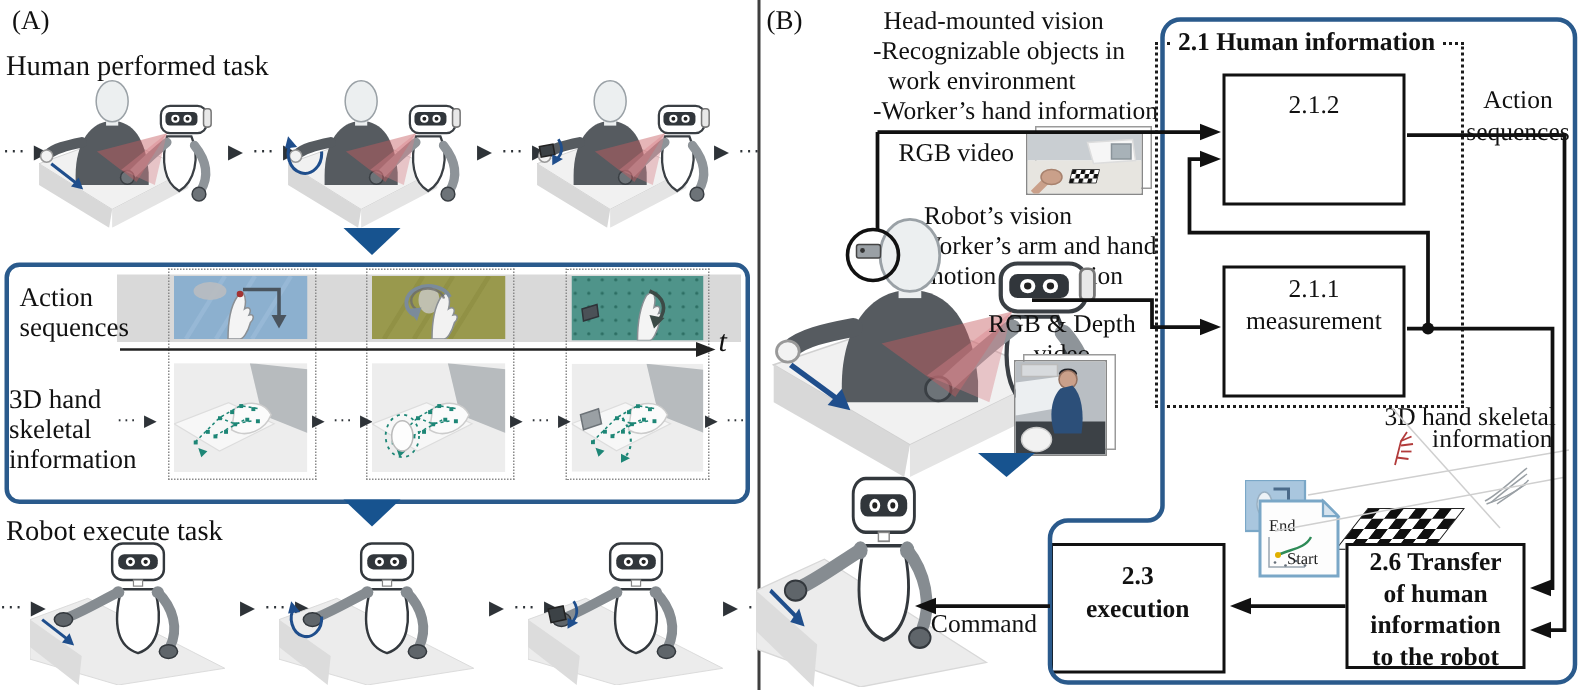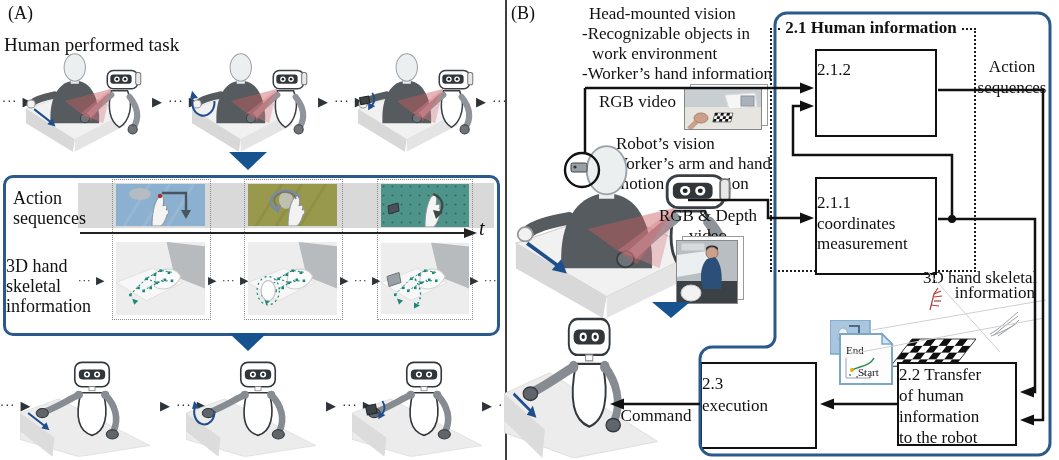--- a/index.html
+++ b/index.html
@@ -7,22 +7,22 @@
        font-family:"Liberation Serif",serif;color:#111;}
   .abs{position:absolute;}
   .tag{font-size:18px;}
   .title{font-size:19px;}
   .lbl{font-size:17px;line-height:20px;white-space:nowrap;}
   .lbl2{font-size:18px;line-height:20px;white-space:nowrap;}
   .sep{font-family:"DejaVu Sans",sans-serif;font-size:13px;color:#2e3338;white-space:nowrap;letter-spacing:1px;}
   .sep.small{font-size:11px;}
   .bluebox{border:3px solid #2a5a8c;border-radius:10px;background:transparent;}
   .dottedcol{border:1.6px dotted #8a8a8a;}
-  .solidbox{border:2.5px solid #111;background:#fff;font-size:17px;}
-  .solidbox.bold{font-weight:normal;}
+  .solidbox{border:2.5px solid #111;background:#fff;text-align:center;font-size:17px;}
+  .solidbox.bold{font-weight:bold;}
   .dotted21{border:2px dotted #1c1c1c;}
   .ctr{text-align:center;}
   .rt{text-align:right;}
   .photoback{background:#fff;border:1px solid #9a9a9a;}
   svg{display:block;}
   .head21{font-weight:bold;font-size:17px;}
   .head21 span{background:#fff;padding:0 3px;}
 </style>
 </head>
 <body>
@@ -194,20 +194,21 @@
   </svg>
   <div class="abs sep small" style="left:340px;top:274px">▶ ··· ▶</div>
   <svg class="abs" style="left:381px;top:242px" width="88" height="73" viewBox="0 0 88 72">
     <use href="#sym-skel"></use>
     <polygon points="6,34 18,30 20,40 8,44" fill="#9aa0a4" stroke="#6d7378" stroke-width="1"></polygon>
     <path d="M34,36 Q44,52 36,62" fill="none" stroke="#1d8676" stroke-width="1.4" stroke-dasharray="2,3"></path>
     <polygon points="33,66 33,60 39,63" fill="#1d8676"></polygon>
   </svg>
   <div class="abs sep small" style="left:470px;top:274px">▶ ···</div>
 
+  <div class="abs title" style="left:4px;top:344px">Robot execute task</div>
 
   <div class="abs sep" style="left:0px;top:398px">··· ▶</div>
   <svg class="abs" style="left:20px;top:360px" width="142" height="97" viewBox="0 0 140 95">
     <use href="#sym-rb"></use>
     <line x1="8" y1="52" x2="26" y2="66" stroke="#1f4e8c" stroke-width="2"></line>
     <polygon points="29,69 21,67 26,61" fill="#1f4e8c"></polygon>
   </svg>
   <div class="abs sep" style="left:160px;top:398px">▶ ··· ▶</div>
   <svg class="abs" style="left:186px;top:360px" width="142" height="97" viewBox="0 0 140 95">
     <use href="#sym-rb"></use>
@@ -290,23 +291,22 @@
     <polygon points="27,68 19,66 24,60" fill="#1f4e8c"></polygon>
   </svg>
 
   <div class="abs dotted21" style="left:770px;top:28px;width:202px;height:240px"></div>
   <div class="abs ctr head21" style="left:770px;top:18px;width:202px"><span>2.1 Human information</span></div>
 
   <div class="abs solidbox" style="left:815px;top:49px;width:118px;height:76px;padding-top:8px;line-height:22px">
     <div>2.1.2</div>
   </div>
 
-  <div class="abs solidbox" style="left:815px;top:177px;width:118px;height:80px;padding-top:14px;line-height:20.5px">
+  <div class="abs solidbox" style="left:815px;top:177px;width:118px;height:80px;padding-top:4px;line-height:20.5px">
     <div>2.1.1</div>
-    <div>coordinates</div>
     <div>measurement</div>
   </div>
 
   <div class="abs lbl ctr" style="left:975px;top:56px;width:74px;line-height:21px">
     <div>Action</div>
     <div>sequences</div>
   </div>
 
   <div class="abs lbl rt" style="left:923px;top:270px;width:112px;line-height:15px">
     <div>3D hand skeletal</div>
@@ -358,21 +358,21 @@
         <circle cx="20" cy="55" r="0.9"></circle>
         <circle cx="27" cy="57" r="0.9"></circle>
         <circle cx="34" cy="54" r="0.9"></circle>
         <circle cx="40" cy="57" r="0.9"></circle>
       </g>
     <text x="16" y="34" font-size="11" font-family="Liberation Serif,serif" fill="#222">End</text>
     <text x="28" y="56" font-size="11" font-family="Liberation Serif,serif" fill="#222">Start</text>
   </svg>
 
   <div class="abs solidbox bold" style="left:897px;top:362px;width:116px;height:80px;line-height:21px">
-    <div>2.2 Transfer</div>
+    <div>2.6 Transfer</div>
     <div>of human</div>
     <div>information</div>
     <div>to the robot</div>
   </div>
   <div class="abs solidbox bold" style="left:700px;top:362px;width:113px;height:74px;padding-top:9px;line-height:22px">
     <div>2.3</div>
     <div>execution</div>
   </div>
   <div class="abs lbl ctr" style="left:614px;top:406px;width:84px">Command</div>
 

